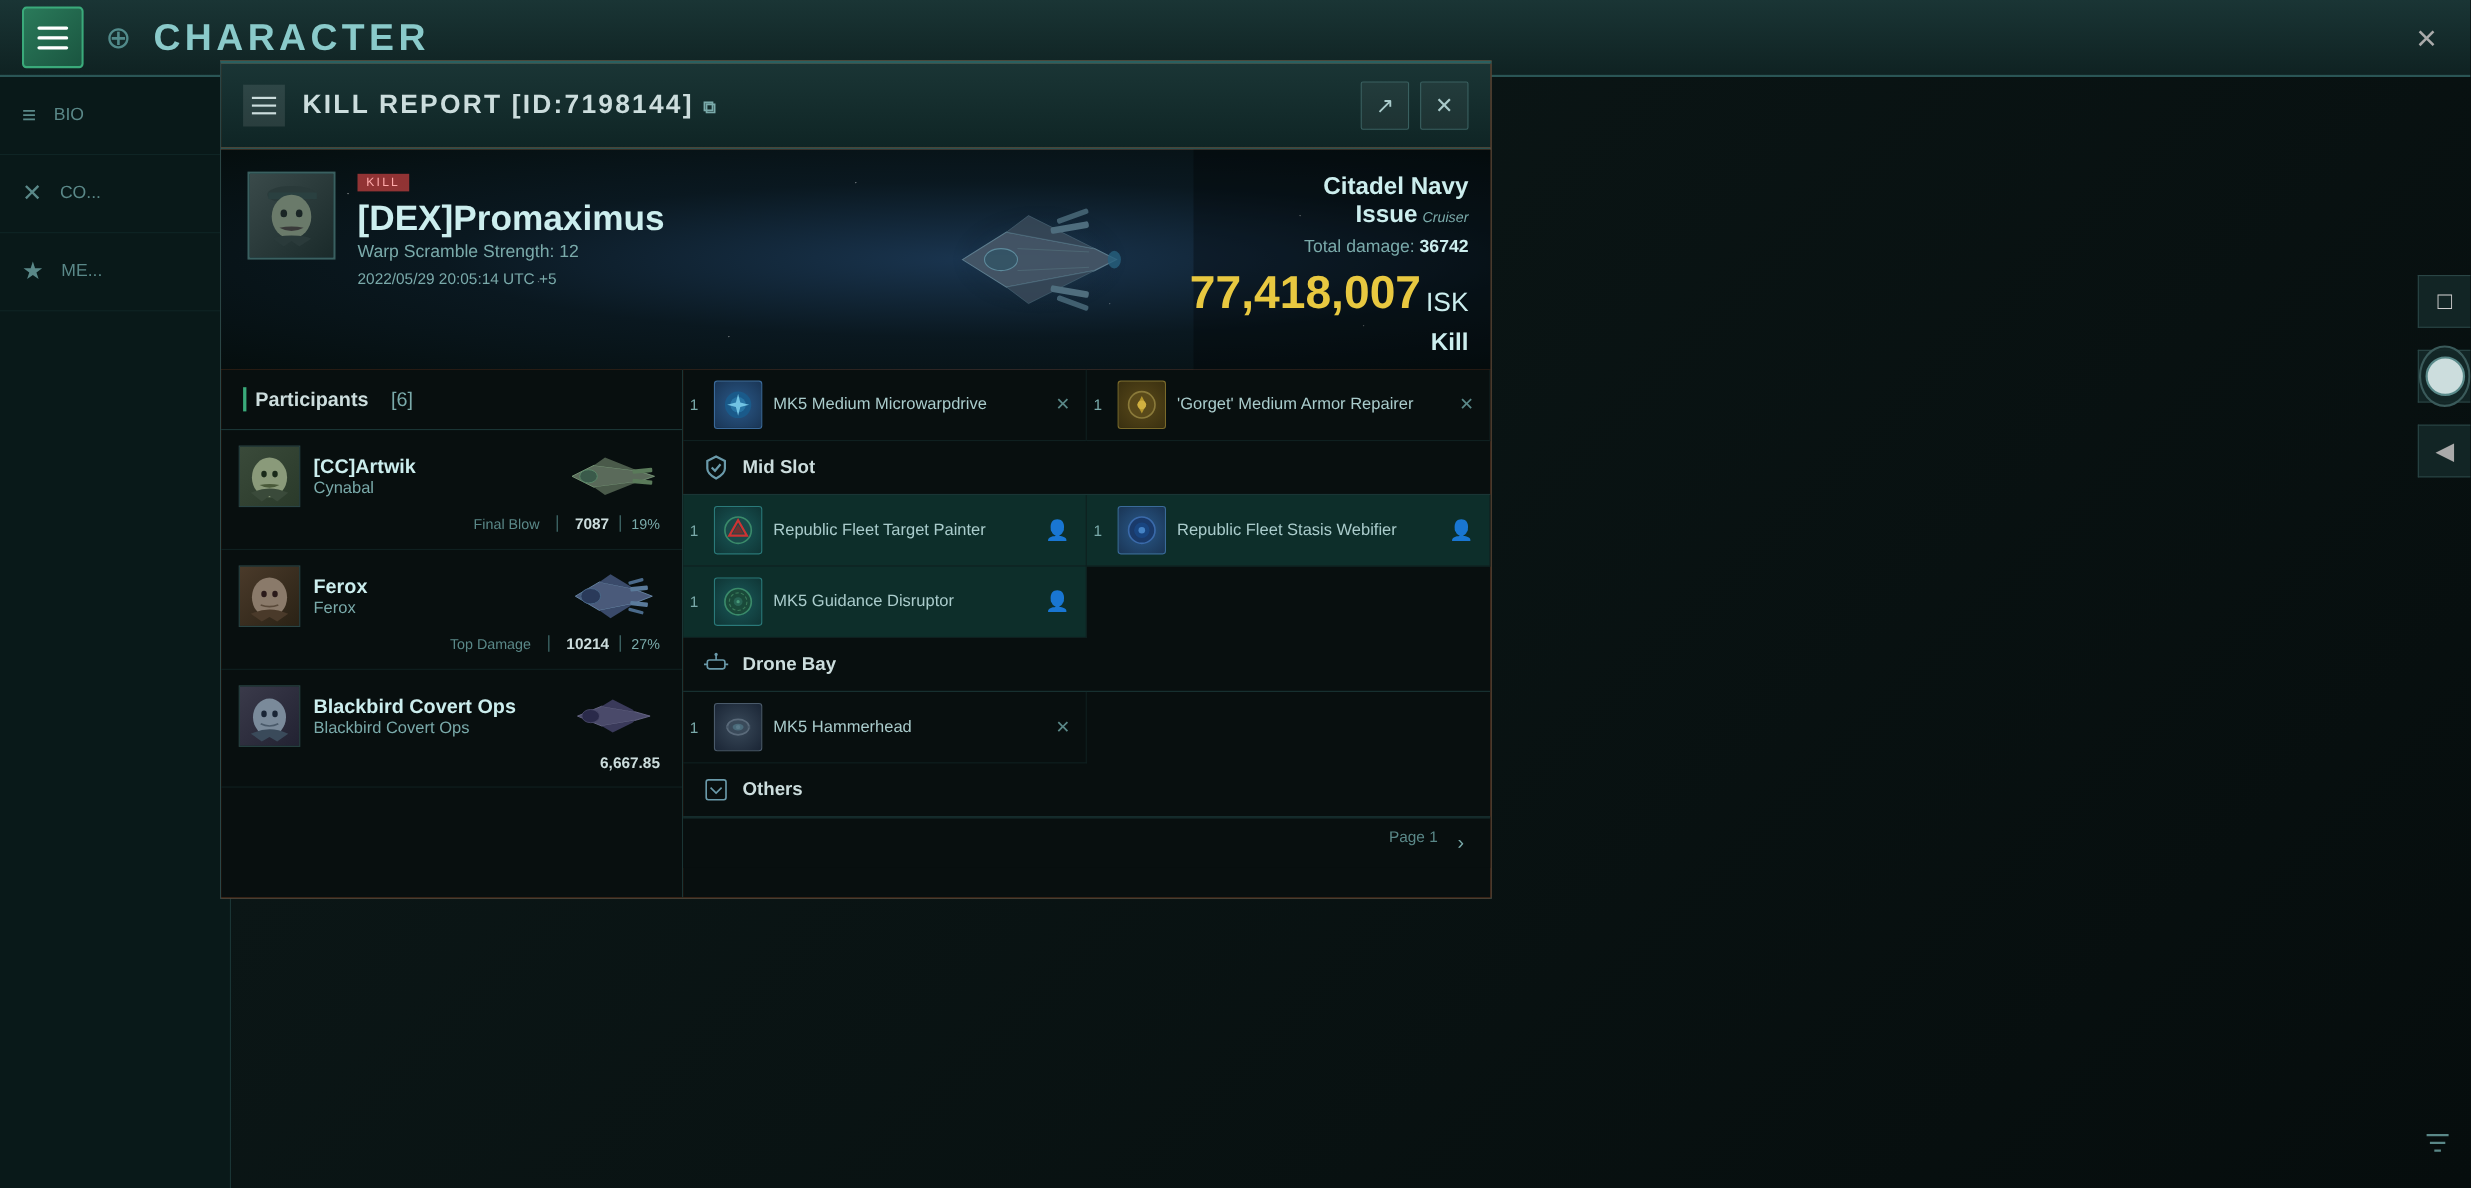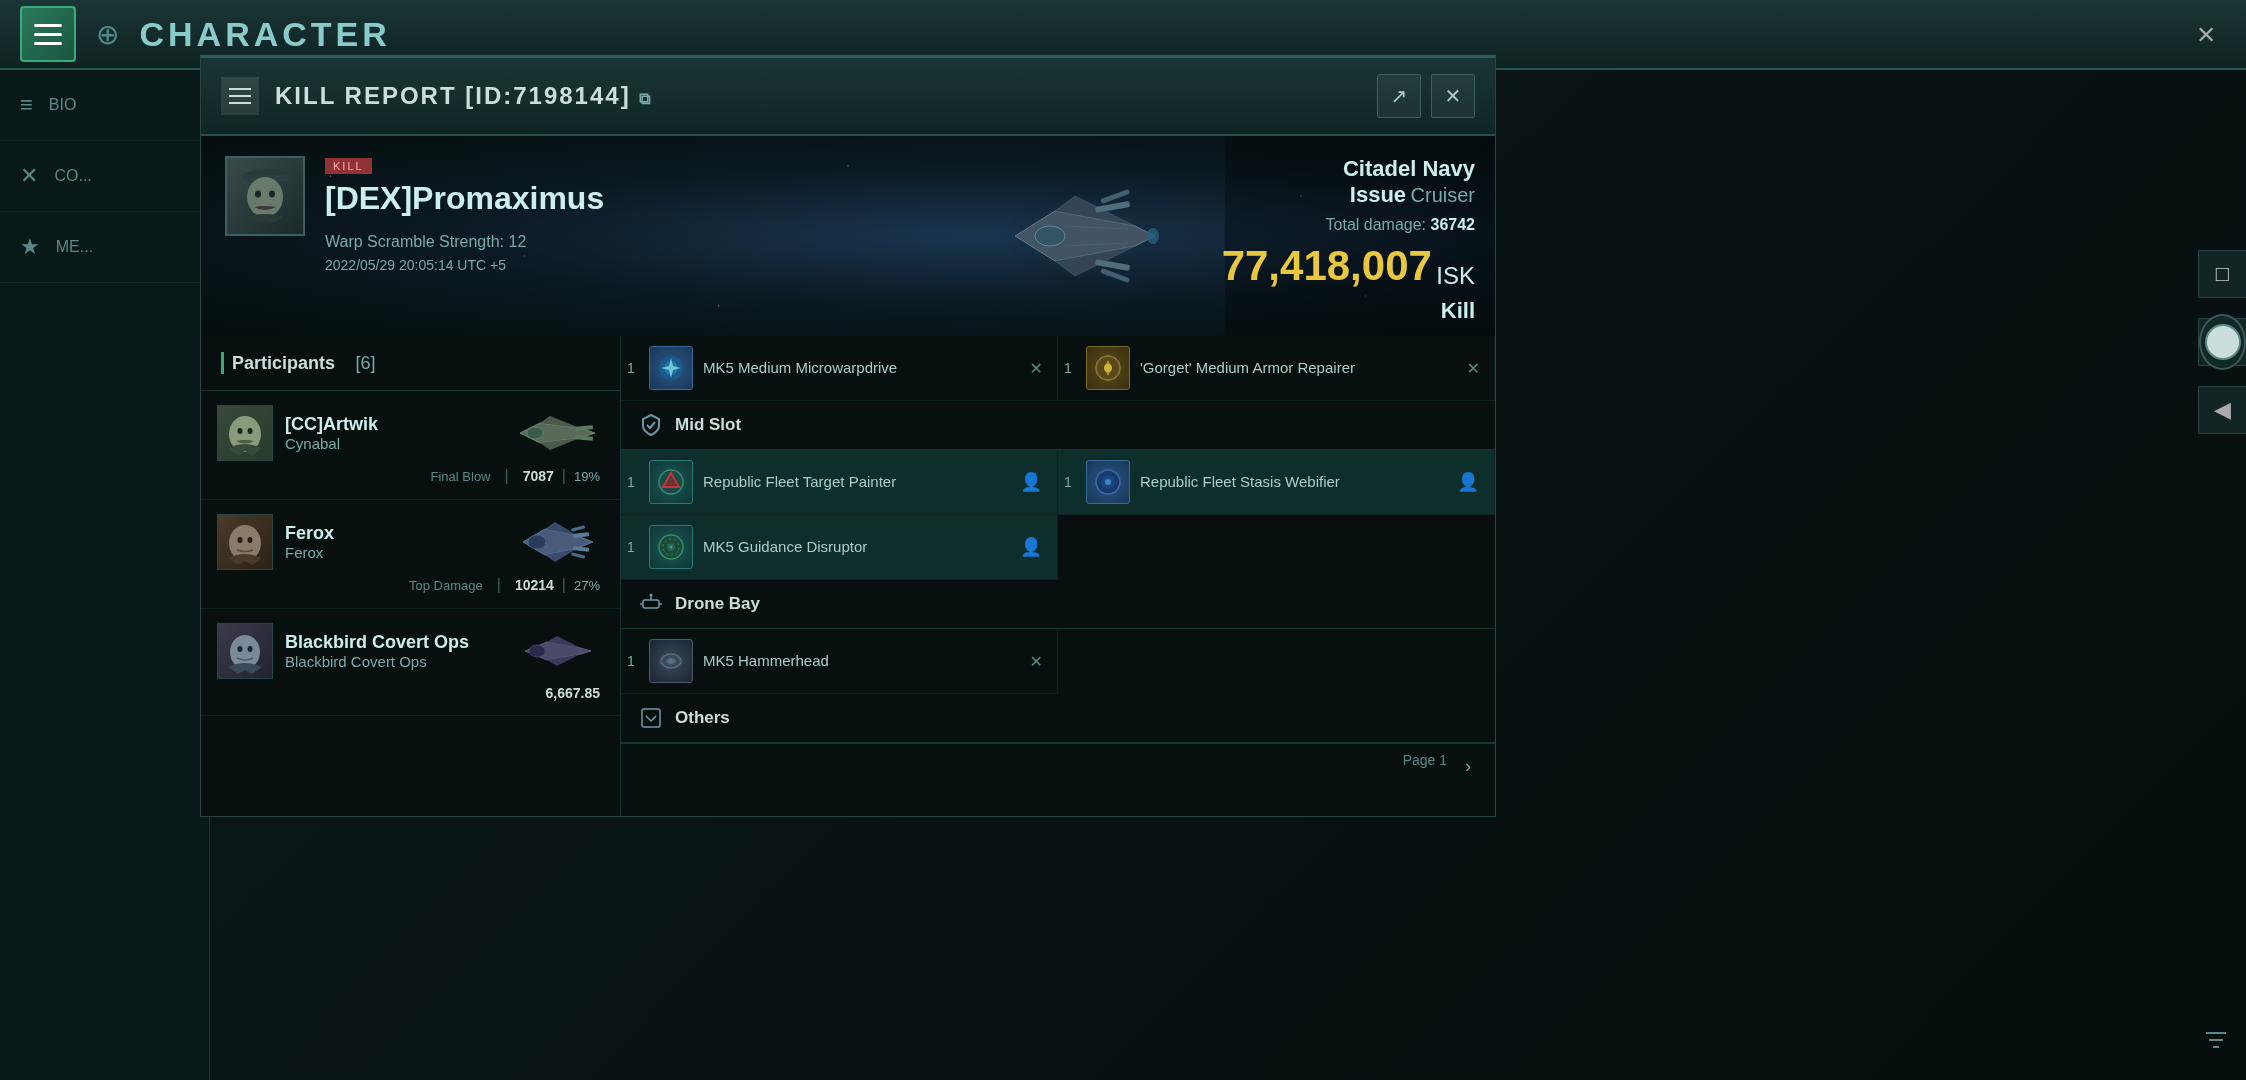--- a/index.html
+++ b/index.html
@@ -110,21 +110,21 @@
       color: #5a8888;
       font-size: 16px;
       text-transform: uppercase;
     }
 
     
     .kill-report {
       position: absolute;
       top: 55px;
       left: 200px;
-      width: 1296px;
+      width: 1156px;
       background: #c2410c;
       border: 1px solid #2a4545;
       border-top: 3px solid #2a6060;
     }
 
     
     .kill-report-header {
       background: linear-gradient(180deg, #1a3535 0%, #0f2525 100%);
       padding: 16px 20px;
       display: flex;
@@ -253,21 +253,21 @@
 
     .pilot-name {
       color: #cceeee;
       font-size: 32px;
       font-weight: bold;
     }
 
     .pilot-stats {
       color: #7aaaaa;
       font-size: 16px;
-      margin-top: 16px;
+      margin-top: 4px;
     }
 
     .kill-datetime {
       color: #7aaaaa;
       font-size: 14px;
       margin-top: 6px;
     }
 
     .kill-location {
       color: #5a8888;
@@ -306,21 +306,22 @@
     .ship-type {
       text-align: right;
     }
     .ship-name {
       color: #cceeee;
       font-size: 22px;
       font-weight: bold;
     }
     .ship-class {
       color: #7aaaaa;
-      font-size: 20px;
+      font-size: 13px;
+      font-style: italic;
     }
 
     .damage-line {
       color: #7aaaaa;
       font-size: 16px;
       text-align: right;
     }
     .damage-value {
       color: #cceeee;
       font-weight: bold;

